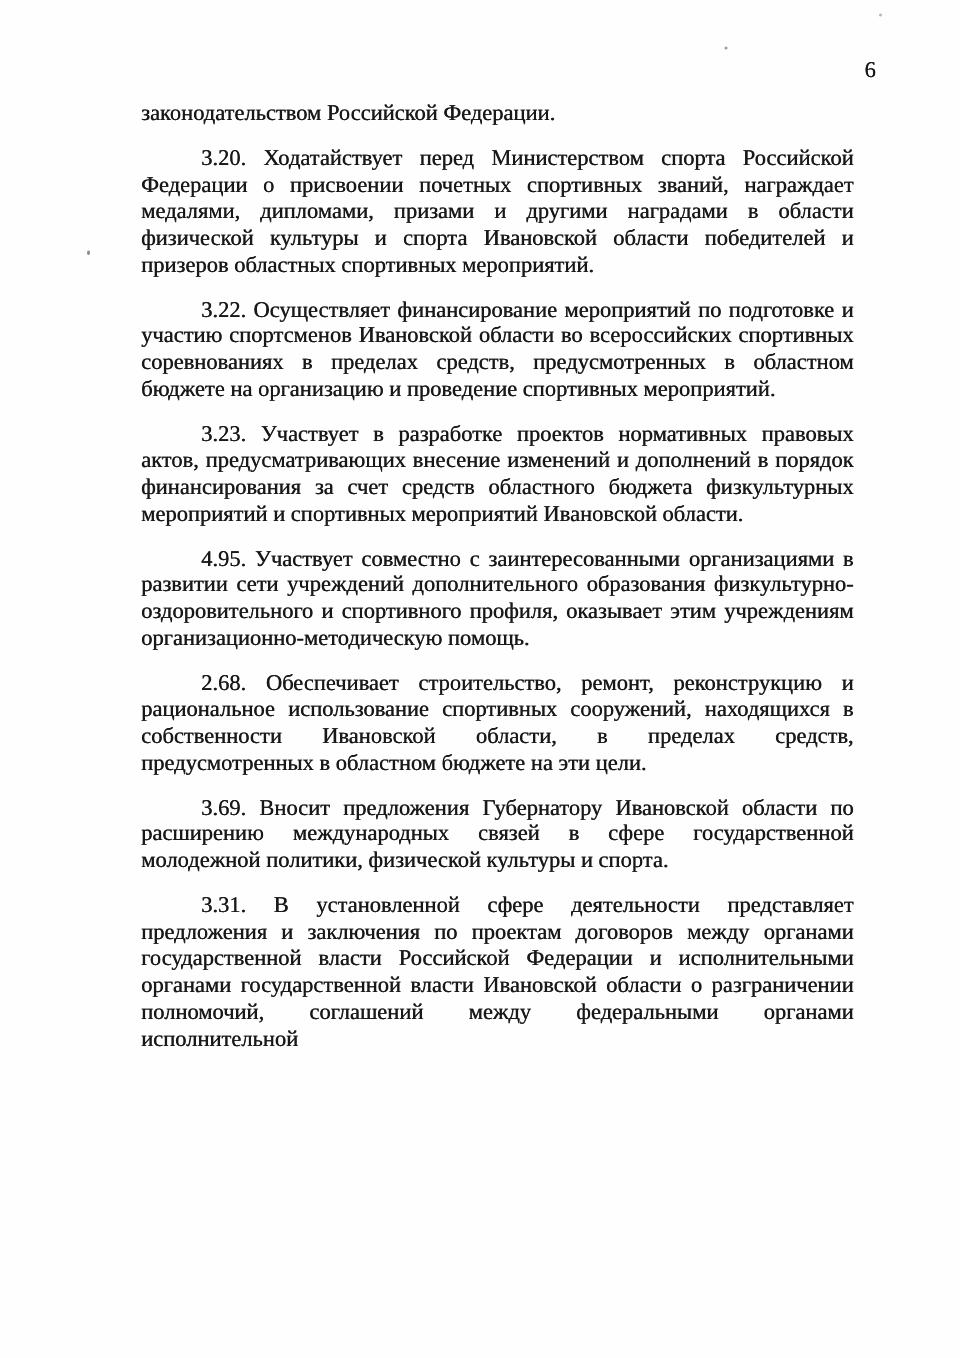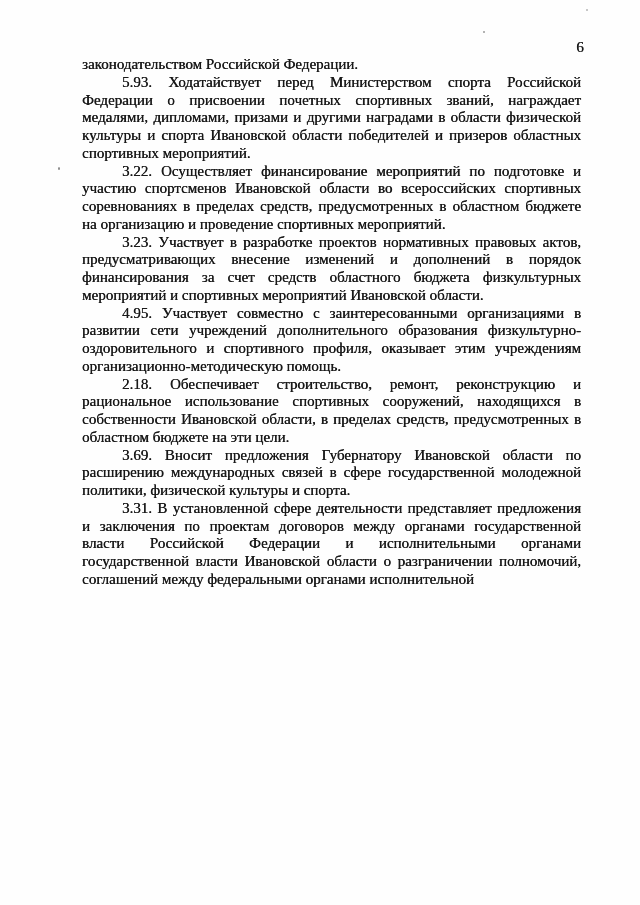--- a/index.html
+++ b/index.html
@@ -29,21 +29,21 @@
     position: absolute;
     left: 82px;
     top: 56px;
     width: 499px;
     font-size: 15px;
     line-height: 17.75px;
     text-align: justify;
     text-shadow: 0.3px 0 0 currentColor;
   }
   .para {
-    margin: 0;
+    margin: 12px;
     padding: 0;
     text-indent: 40px;
   }
   .para.no-indent {
     text-indent: 0;
   }
   .speck {
     position: absolute;
     background: #9a9a9a;
     border-radius: 50%;
@@ -58,22 +58,22 @@
 <div class="page">
 
   <div class="page-number">6</div>
 
   <div class="speck s1"></div>
   <div class="speck s2"></div>
   <div class="speck s3"></div>
 
   <div class="text-block">
     <p class="para no-indent">законодательством Российской Федерации.</p>
-    <p class="para">5.93. Ходатайствует перед Министерством спорта Российской Федерации о присвоении почетных спортивных званий, награждает медалями, дипломами, призами и другими наградами в области физической культуры и спорта Ивановской области победителей и призеров областных спортивных мероприятий.</p>
+    <p class="para">3.20. Ходатайствует перед Министерством спорта Российской Федерации о присвоении почетных спортивных званий, награждает медалями, дипломами, призами и другими наградами в области физической культуры и спорта Ивановской области победителей и призеров областных спортивных мероприятий.</p>
     <p class="para">3.22. Осуществляет финансирование мероприятий по подготовке и участию спортсменов Ивановской области во всероссийских спортивных соревнованиях в пределах средств, предусмотренных в областном бюджете на организацию и проведение спортивных мероприятий.</p>
     <p class="para">3.23. Участвует в разработке проектов нормативных правовых актов, предусматривающих внесение изменений и дополнений в порядок финансирования за счет средств областного бюджета физкультурных мероприятий и спортивных мероприятий Ивановской области.</p>
     <p class="para">4.95. Участвует совместно с заинтересованными организациями в развитии сети учреждений дополнительного образования физкультурно-оздоровительного и спортивного профиля, оказывает этим учреждениям организационно-методическую помощь.</p>
-    <p class="para">2.18. Обеспечивает строительство, ремонт, реконструкцию и рациональное использование спортивных сооружений, находящихся в собственности Ивановской области, в пределах средств, предусмотренных в областном бюджете на эти цели.</p>
+    <p class="para">2.68. Обеспечивает строительство, ремонт, реконструкцию и рациональное использование спортивных сооружений, находящихся в собственности Ивановской области, в пределах средств, предусмотренных в областном бюджете на эти цели.</p>
     <p class="para">3.69. Вносит предложения Губернатору Ивановской области по расширению международных связей в сфере государственной молодежной политики, физической культуры и спорта.</p>
     <p class="para">3.31. В установленной сфере деятельности представляет предложения и заключения по проектам договоров между органами государственной власти Российской Федерации и исполнительными органами государственной власти Ивановской области о разграничении полномочий, соглашений между федеральными органами исполнительной</p>
   </div>
 
 </div>
 
 </body></html>

